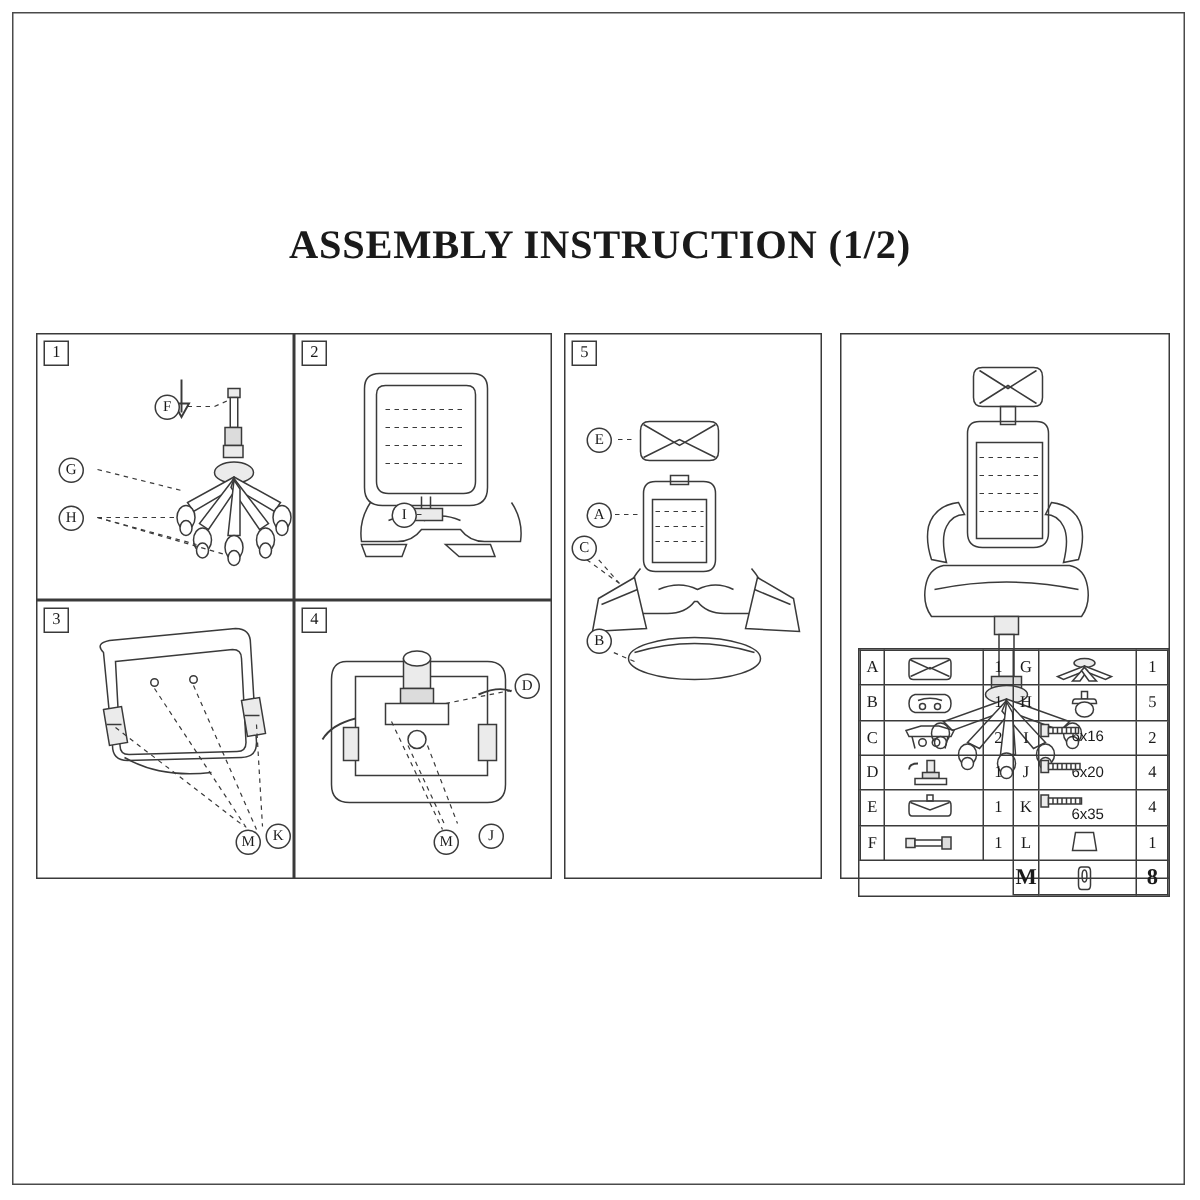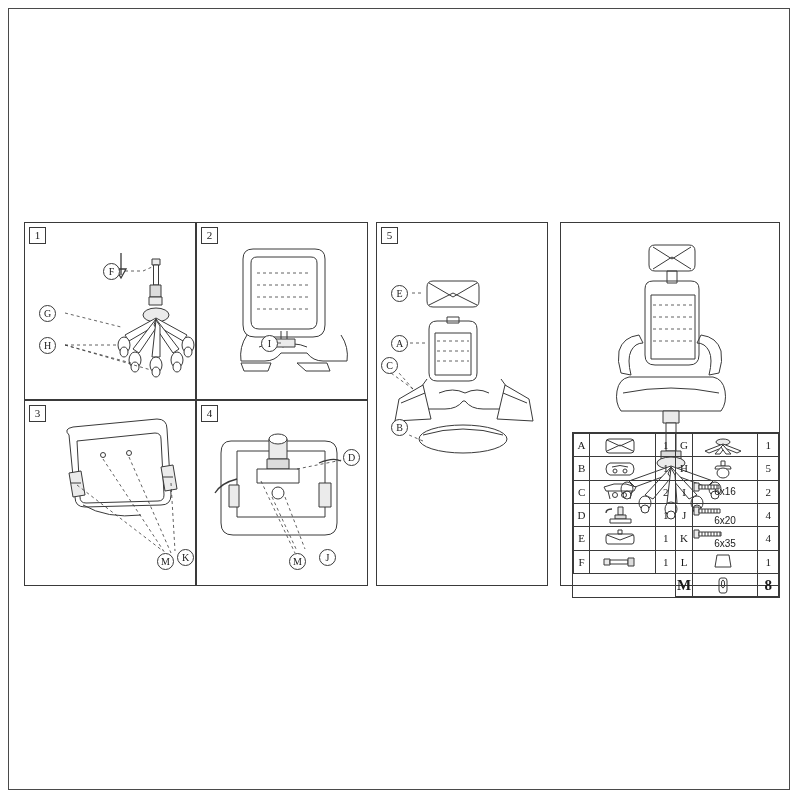--- a/index.html
+++ b/index.html
@@ -30,20 +30,21 @@
   .mrow td{height:22px;}
   .mrow .big{font-size:15px;font-weight:bold;}
 </style>
 </head>
 <body>
 
 <div id="sheet">
 
   <div class="page-border"></div>
 
+  <div class="title">ASSEMBLY INSTRUCTION (1/2)</div>
 
   <div class="panel" style="left:24px;top:222px;width:172px;height:178px;">
     <div class="tag">1</div>
     <svg width="172" height="178" viewBox="0 0 172 178">
 
       <path class="ln2" d="M96 30 L96 52"></path>
       <path class="ln2" d="M91 46 L96 55 L101 46 Z" fill="#3a3a3a"></path>
 
       <path class="fillg" d="M127 36 h8 v6 h-8 z"></path>
       <path class="fillw" d="M128.5 42 h5 v20 h-5 z"></path>
@@ -341,21 +342,21 @@
                 <path class="ln2" d="M22 4 q-6 0 -6 4"></path>
                 <path class="fillg" d="M28 2 h5 v8 h-5 z"></path>
                 <path class="fillg2" d="M25 10 h11 v4 h-11 z"></path>
                 <path class="fillw" d="M20 14 h21 v4 h-21 z"></path>
               </svg>
             </div>
           </td>
           <td class="c-qty">1</td>
           <td class="c-let">J</td>
           <td class="c-pic">
-            <div class="picbox" style="display:flex;align-items:flex-end;justify-content:center;gap:4px;">
+            <div class="picbox" style="display:flex;align-items:center;justify-content:center;gap:4px;">
               <span class="bolt-txt">6x20</span>
               <svg width="28" height="12" viewBox="0 0 28 12">
                 <path class="fillg" d="M1 2 h5 v8 h-5 z"></path>
                 <path class="fillw" d="M6 4 h21 v4 h-21 z"></path>
                 <path class="ln" d="M9 4 v4 M12 4 v4 M15 4 v4 M18 4 v4 M21 4 v4 M24 4 v4"></path>
               </svg>
             </div>
           </td>
           <td class="c-qty">4</td>
         </tr>

